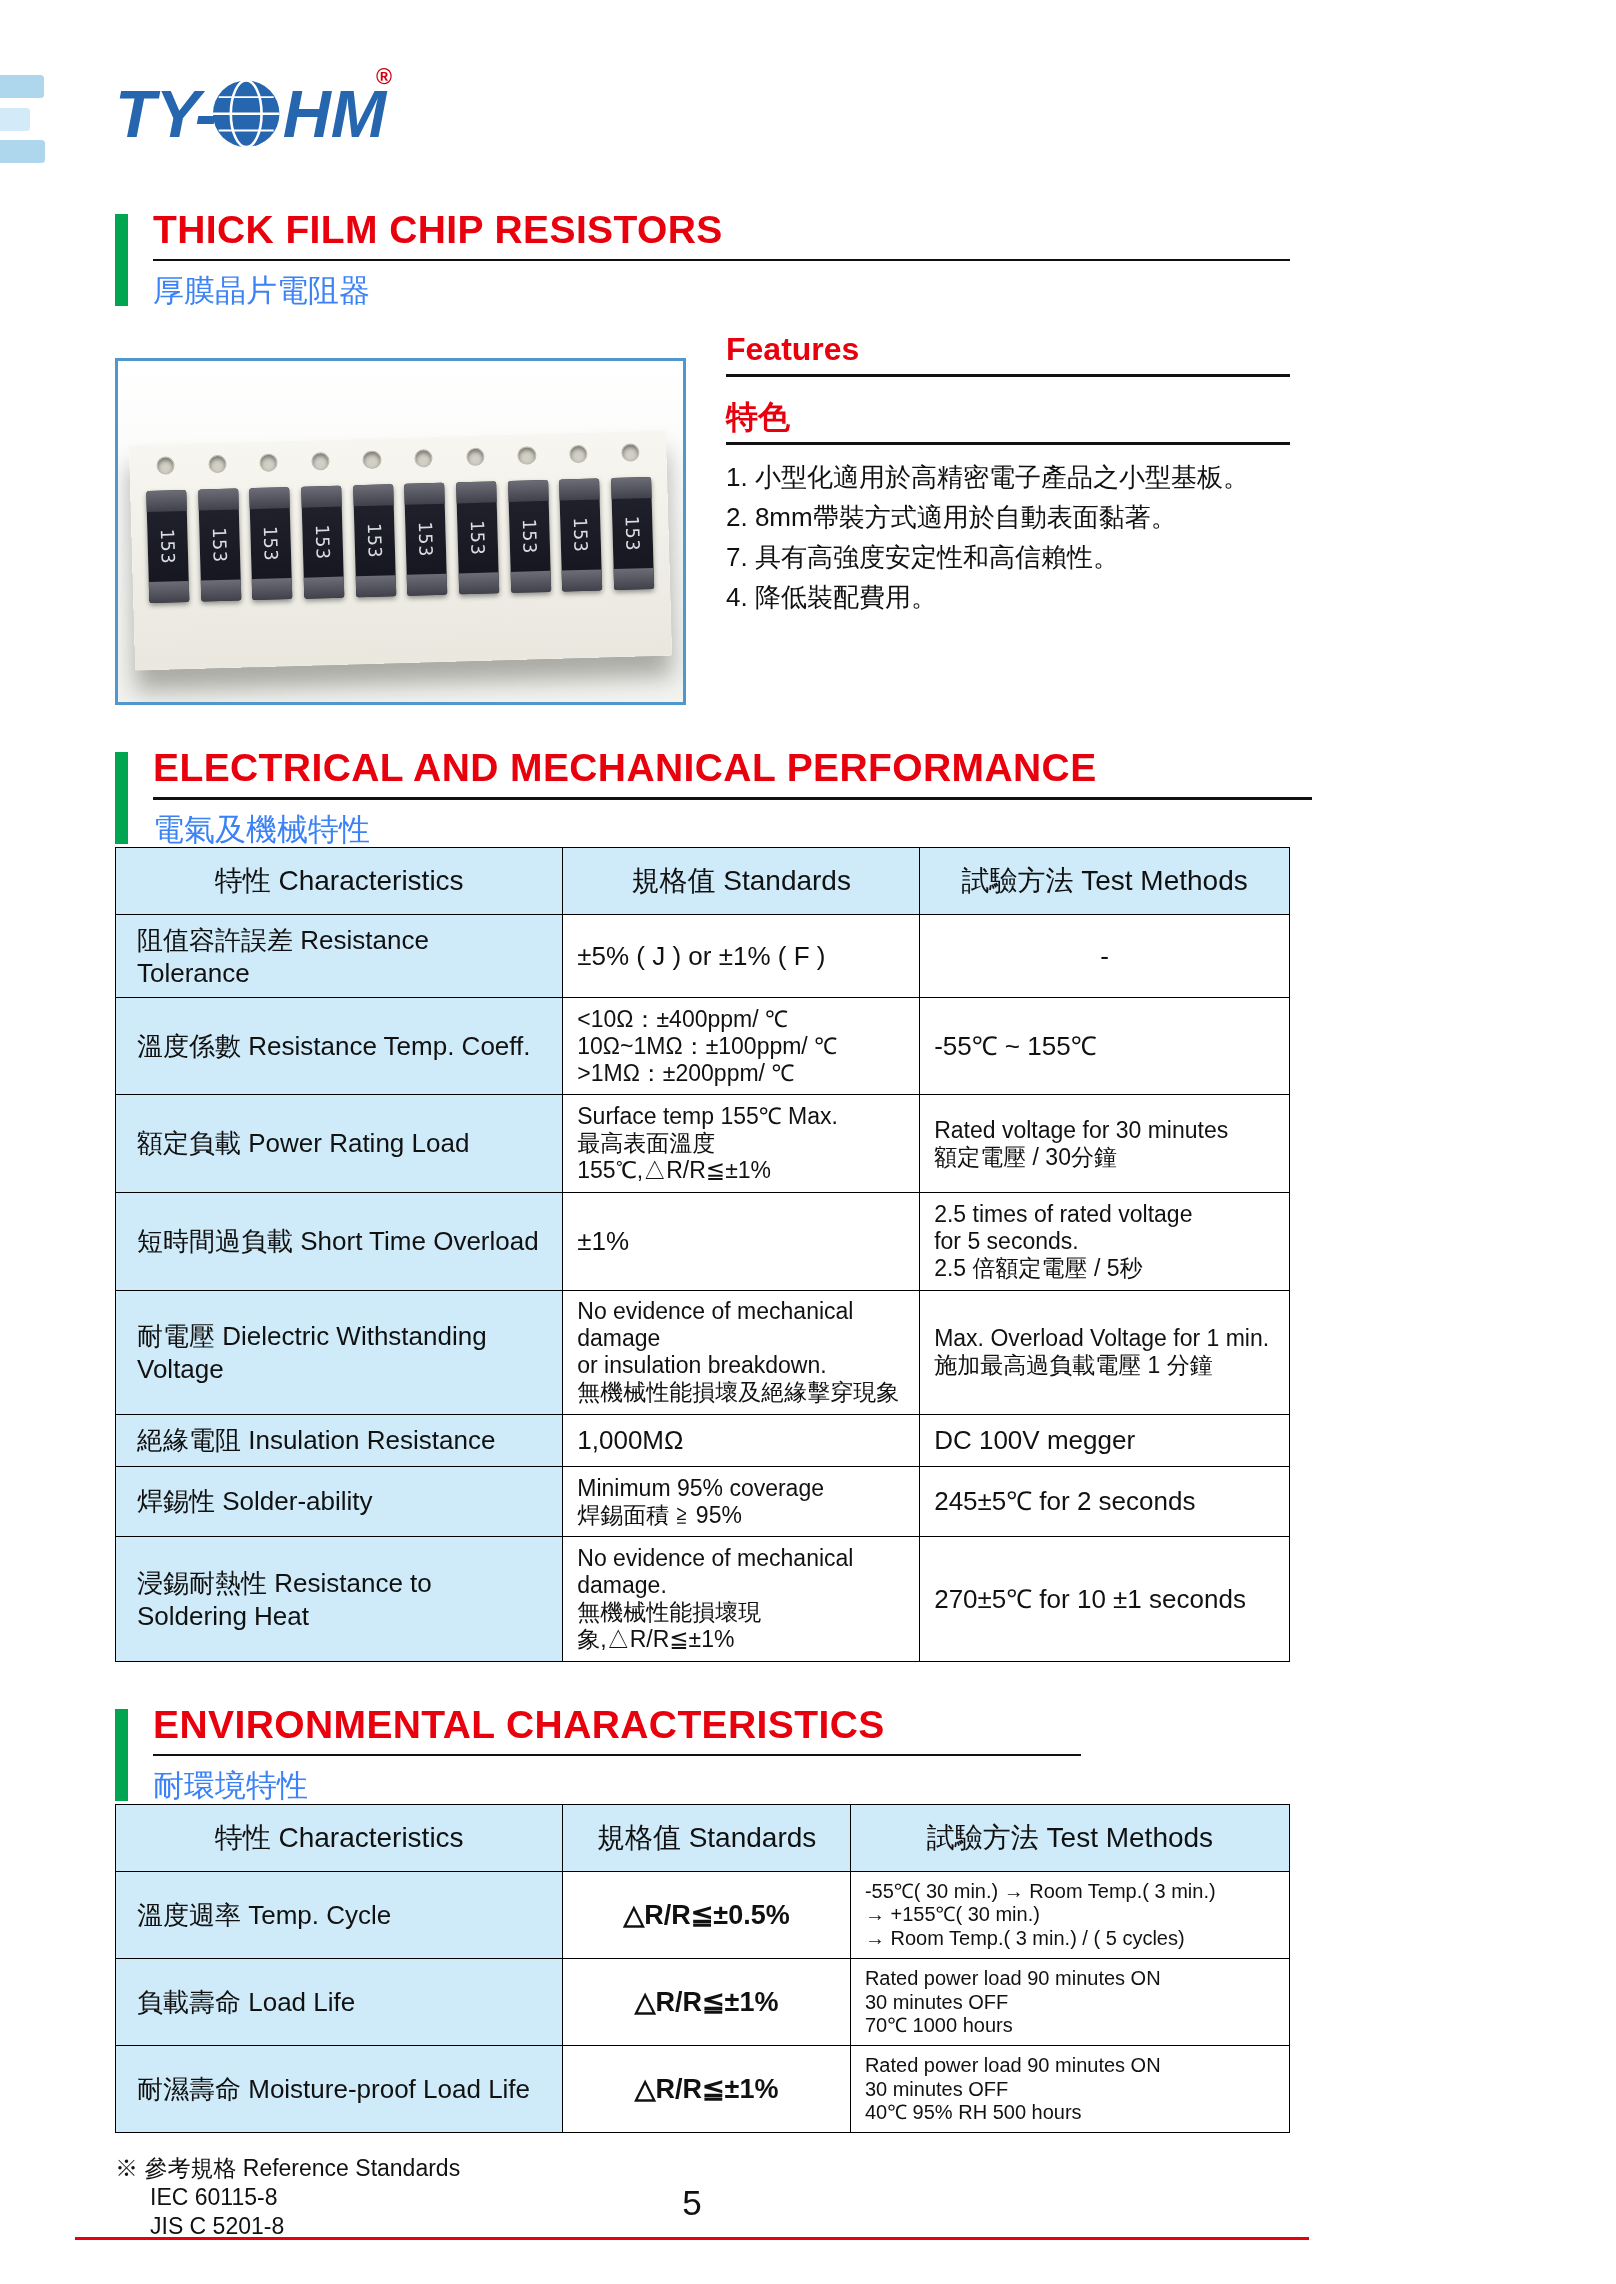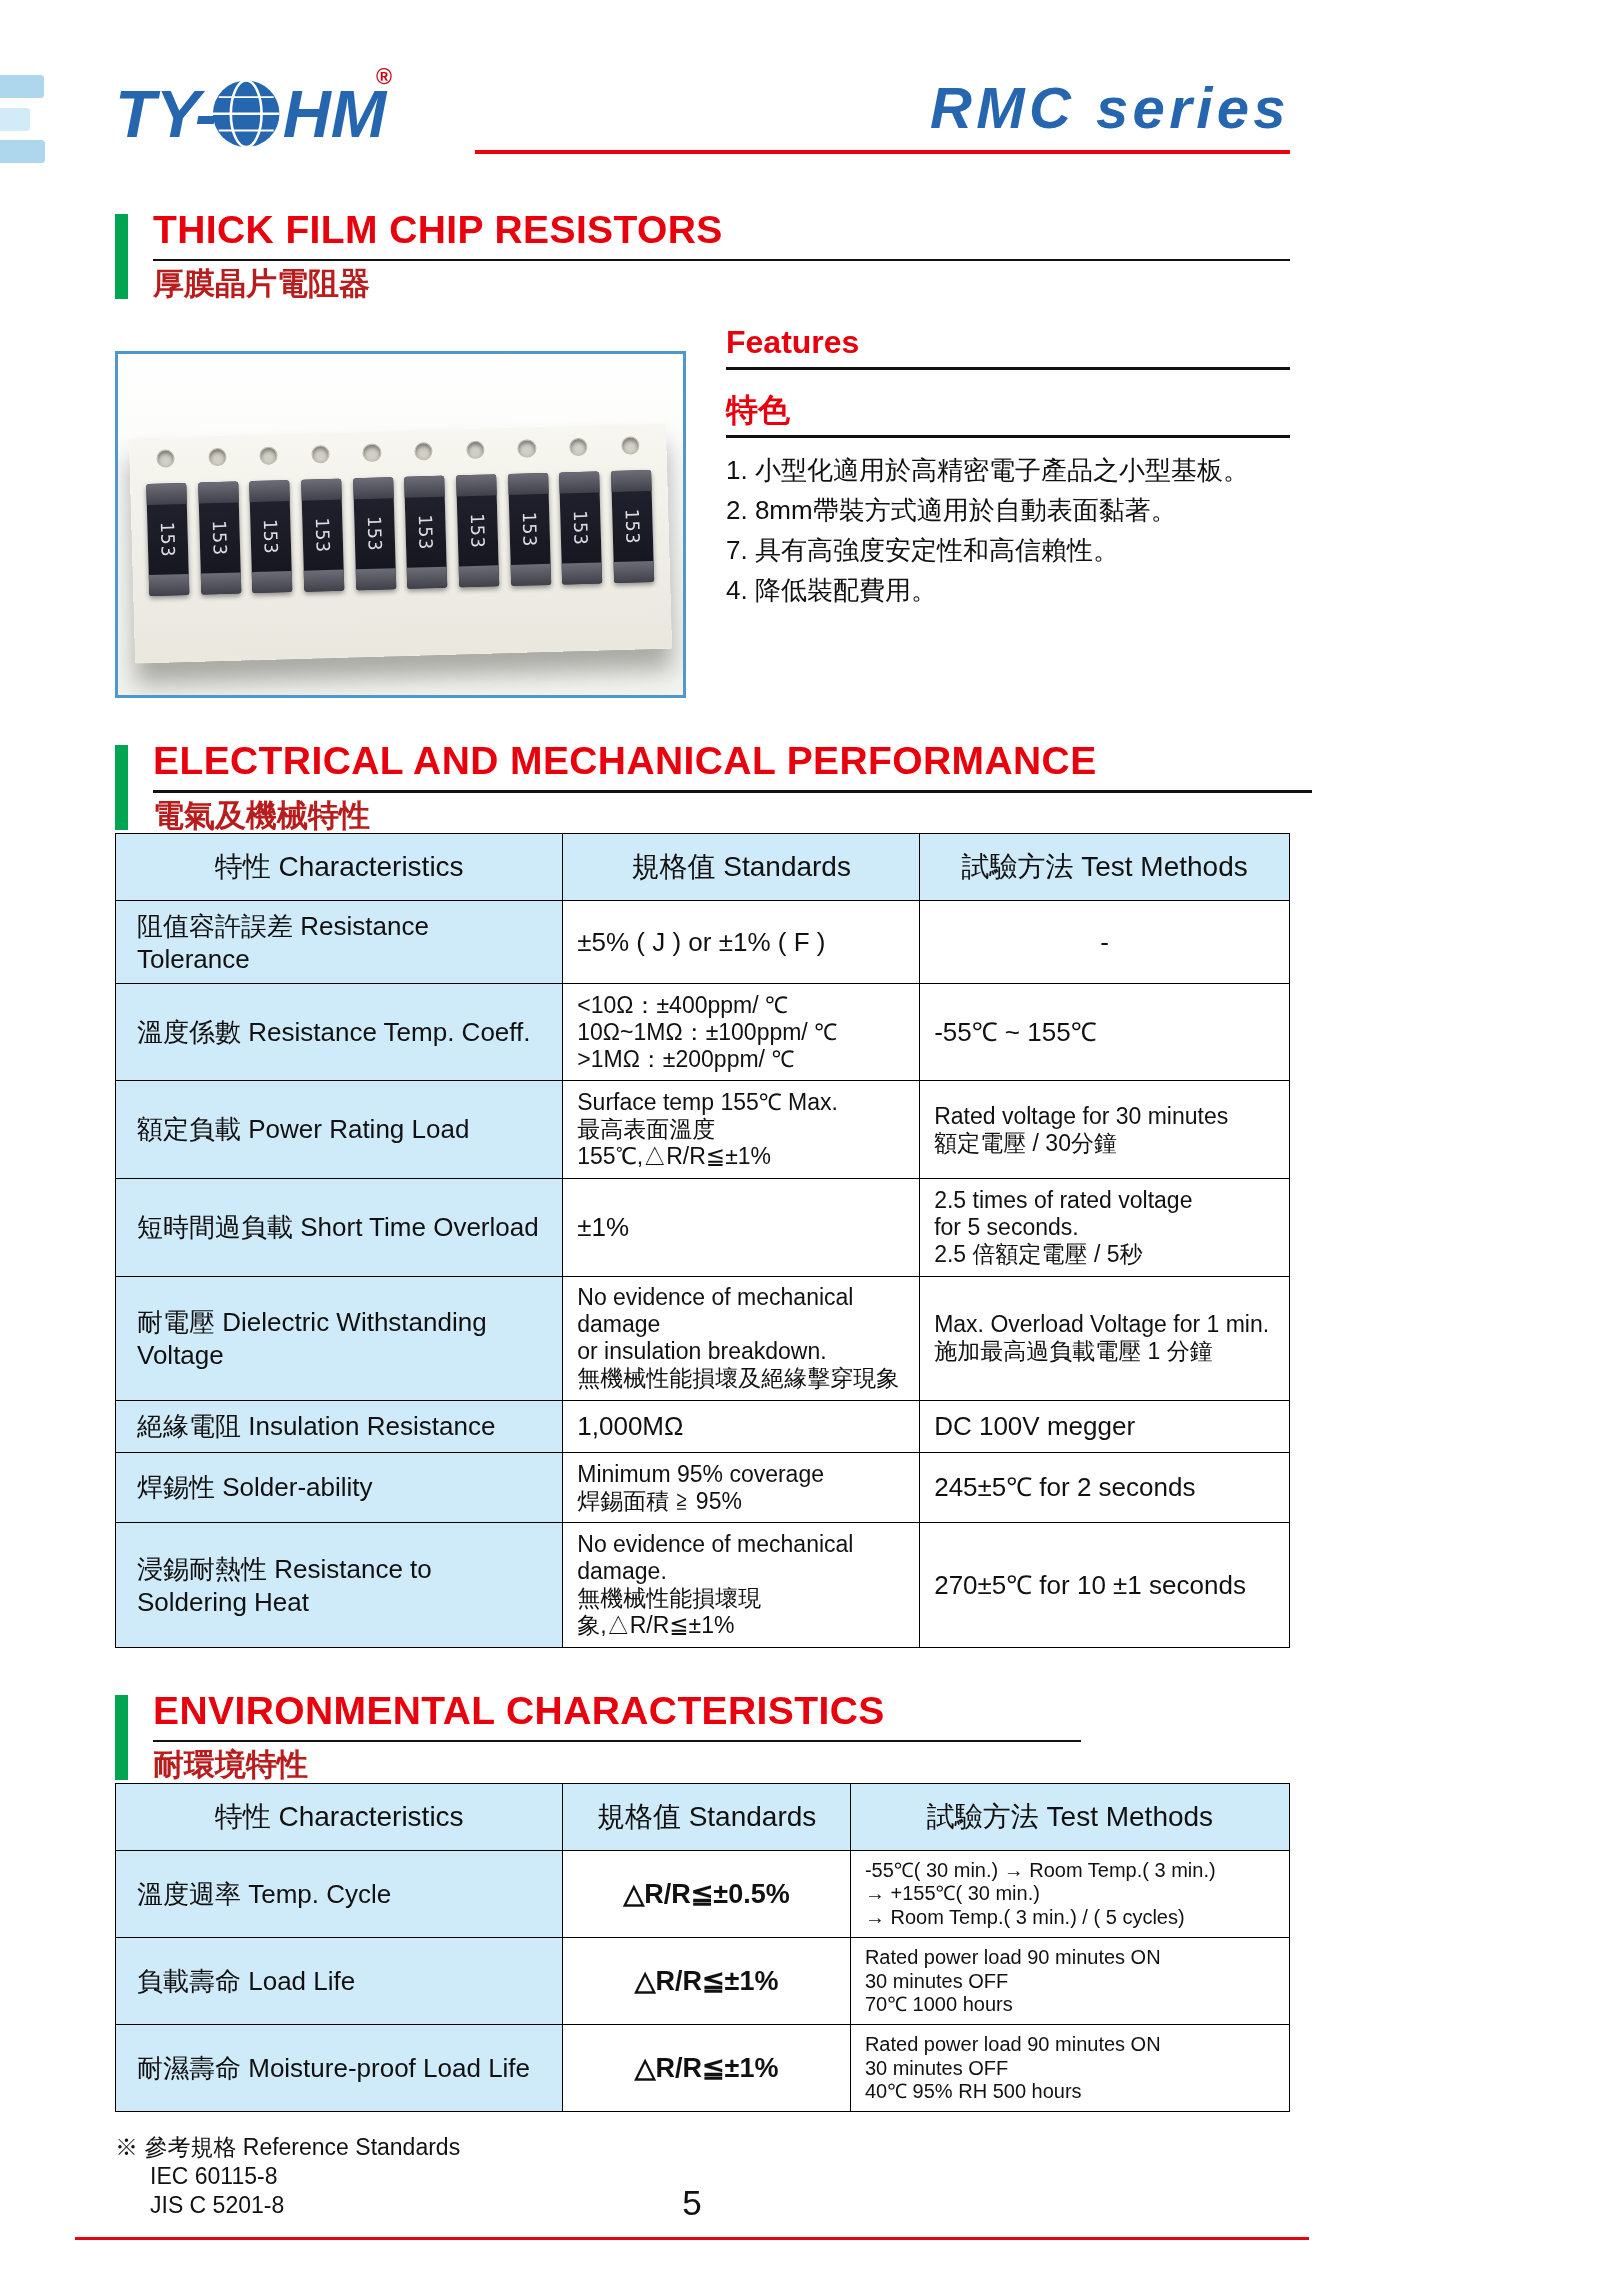--- a/index.html
+++ b/index.html
@@ -33,21 +33,21 @@
   .content { padding:0 94px 0 115px; }
 
   
   .sec-heading { position:relative; padding-left:38px; margin-top:42px; }
   .green-bar { position:absolute; left:0; top:5.2px; bottom:3.5px; width:13px; background:var(--accent-green,#00a551); }
   .sec-title-en { color:var(--accent-red,#e8000d); font-weight:bold; font-size:39px; line-height:1.1; letter-spacing:0.4px; }
   .sec-underline { height:2.6px; background:#111; margin-top:7px; }
   .sec-underline.full { width:100%; }
   .sec-underline.w2 { width:1159px; }
   .sec-underline.w3 { width:928px; }
-  .sec-title-zh { font-size:31px; font-weight:bold; margin-top:5px; color:#b91c1c; line-height:1.15; }
+  .sec-title-zh { font-size:31px; font-weight:normal; margin-top:12px; color:#3b82f6; line-height:1.15; }
 
   
   .product-row { display:flex; gap:40px; margin-top:23px; }
   .photo-box {
     width:571px; height:347px; flex-shrink:0; margin-top:26px;
     border:3.5px solid var(--photo-border-blue,#4f97cd);
     background:linear-gradient(180deg,#ffffff 0%,#f3f3f0 100%);
     position:relative; overflow:hidden;
   }
   .tape {
@@ -131,24 +131,20 @@
             <ellipse cx="205" cy="82" rx="24" ry="52" fill="none" stroke="#ffffff" stroke-width="4"></ellipse>
             <line x1="153" y1="82" x2="257" y2="82" stroke="#ffffff" stroke-width="4"></line>
             <line x1="162" y1="56" x2="248" y2="56" stroke="#ffffff" stroke-width="3"></line>
             <line x1="162" y1="108" x2="248" y2="108" stroke="#ffffff" stroke-width="3"></line>
           </g>
           <text x="262" y="118" font-size="104" fill="#2566af">HM</text>
         </g>
         <text x="408" y="36" font-size="34" font-weight="bold" fill="#cc0010">®</text>
       </svg>
     </div>
-    <div class="series-block">
-      <div class="series-title">RMC series</div>
-      <div class="series-underline"></div>
-    </div>
   </div>
 
   <div class="content">
 
     <div class="sec-heading">
       <span class="green-bar"></span>
       <div class="sec-heading-text">
         <div class="sec-title-en">THICK FILM CHIP RESISTORS</div>
         <div class="sec-underline full"></div>
         <div class="sec-title-zh">厚膜晶片電阻器</div>

